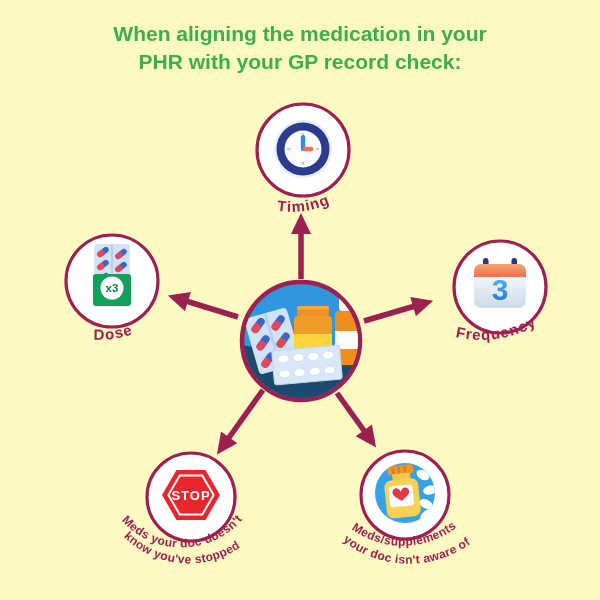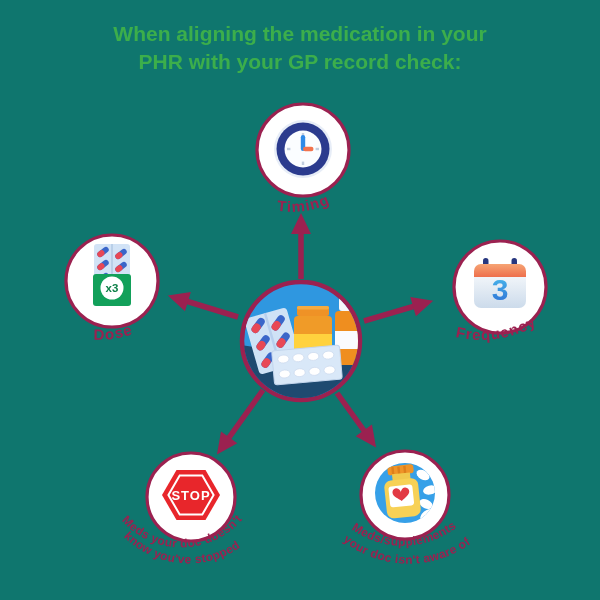--- a/index.html
+++ b/index.html
@@ -1,16 +1,16 @@
 <!DOCTYPE html>
 <html><head>
 <meta charset="utf-8">
 <style>
   html,body{margin:0;padding:0;background:#ffffff;}
-  .canvas{position:relative;width:600px;height:600px;background:#0f766e;overflow:hidden;
+  .canvas{position:relative;width:600px;height:600px;background:#fef9c3;overflow:hidden;
           font-family:"Liberation Sans", sans-serif;}
   svg text{font-family:"Liberation Sans", sans-serif;}
   .title-text{font-weight:bold;font-size:21px;fill:#3cae4b;}
   .node-label{font-weight:bold;font-size:15px;fill:#9b2150;letter-spacing:1px;}
   .node-label-small{font-weight:bold;font-size:12px;fill:#9b2150;letter-spacing:0.3px;}
   .stop-text{font-weight:bold;font-size:13px;fill:#ffffff;letter-spacing:1px;}
   .x3-text{font-weight:bold;font-size:11.5px;fill:#0d8048;}
   .cal-num{font-weight:bold;font-size:30px;}
 </style>
 </head>

